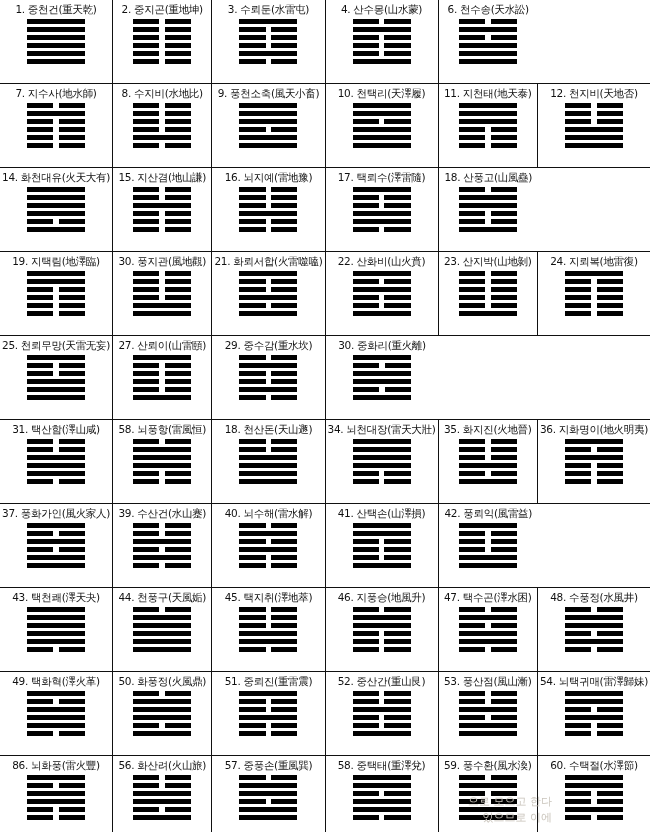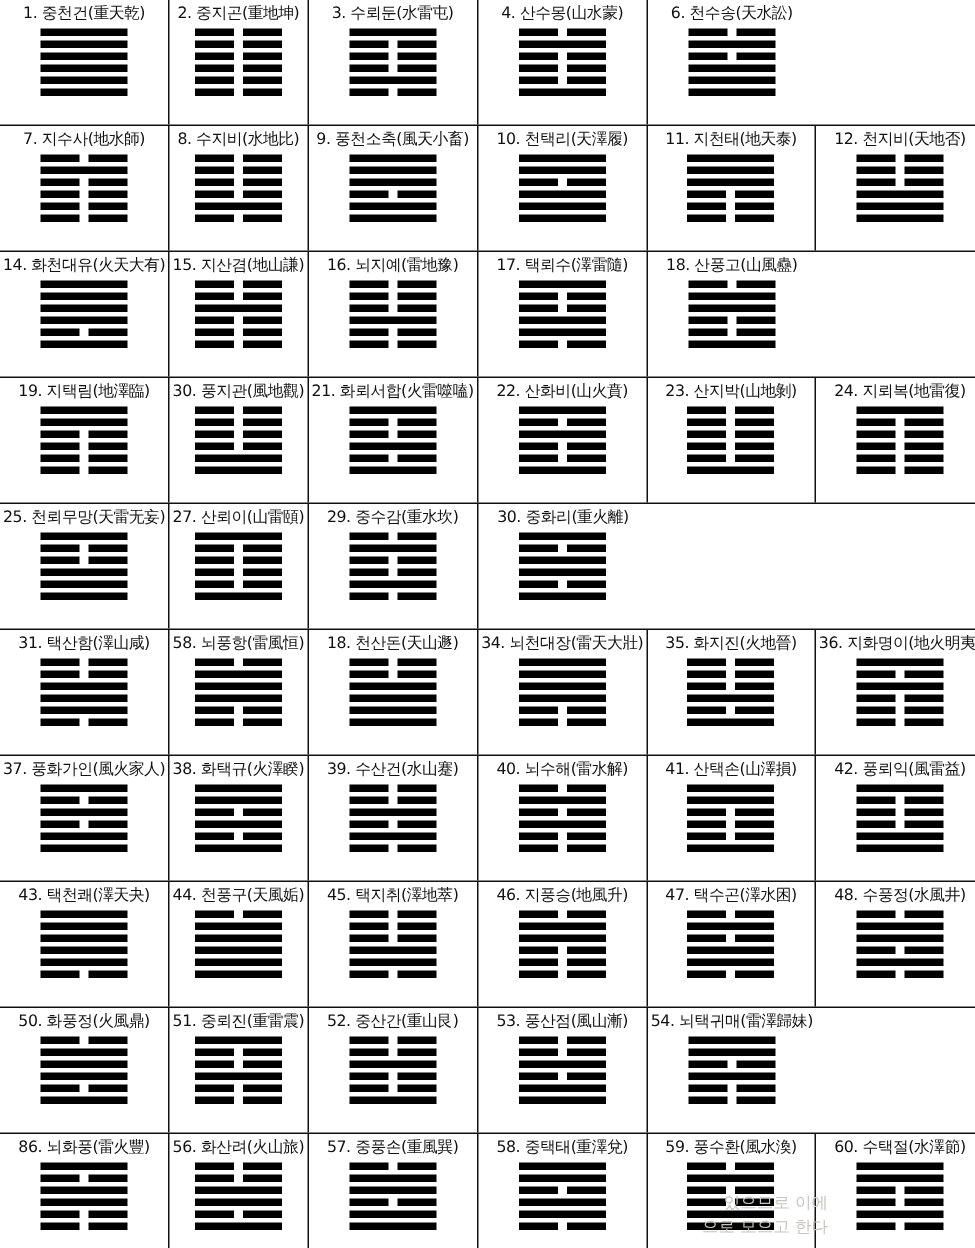--- a/index.html
+++ b/index.html
@@ -956,45 +956,20 @@
           </div>
           <div class="line yang">
             <div class="seg"></div>
           </div>
           <div class="line yang">
             <div class="seg"></div>
           </div>
         </div>
       </div>
       <div class="cell">
-        <div class="label"><span>38.</span> <span>화택규(火澤睽)</span></div>
-        <div class="hexagram">
-          <div class="line yang">
-            <div class="seg"></div>
-          </div>
-          <div class="line yang">
-            <div class="seg"></div>
-          </div>
-          <div class="line yin">
-            <div class="seg"></div>
-            <div class="seg"></div>
-          </div>
-          <div class="line yang">
-            <div class="seg"></div>
-          </div>
-          <div class="line yin">
-            <div class="seg"></div>
-            <div class="seg"></div>
-          </div>
-          <div class="line yang">
-            <div class="seg"></div>
-          </div>
-        </div>
-      </div>
-      <div class="cell">
         <div class="label"><span>39.</span> <span>수산건(水山蹇)</span></div>
         <div class="hexagram">
           <div class="line yin">
             <div class="seg"></div>
             <div class="seg"></div>
           </div>
           <div class="line yin">
             <div class="seg"></div>
             <div class="seg"></div>
           </div>
@@ -1243,20 +1218,45 @@
             <div class="seg"></div>
           </div>
           <div class="line yin">
             <div class="seg"></div>
             <div class="seg"></div>
           </div>
         </div>
       </div>
       <div class="rowsep"></div>
       <div class="cell">
+        <div class="label"><span>49.</span> <span>택화혁(澤火革)</span></div>
+        <div class="hexagram">
+          <div class="line yang">
+            <div class="seg"></div>
+          </div>
+          <div class="line yin">
+            <div class="seg"></div>
+            <div class="seg"></div>
+          </div>
+          <div class="line yang">
+            <div class="seg"></div>
+          </div>
+          <div class="line yang">
+            <div class="seg"></div>
+          </div>
+          <div class="line yang">
+            <div class="seg"></div>
+          </div>
+          <div class="line yin">
+            <div class="seg"></div>
+            <div class="seg"></div>
+          </div>
+        </div>
+      </div>
+      <div class="cell">
         <div class="label"><span>50.</span> <span>화풍정(火風鼎)</span></div>
         <div class="hexagram">
           <div class="line yin">
             <div class="seg"></div>
             <div class="seg"></div>
           </div>
           <div class="line yang">
             <div class="seg"></div>
           </div>
           <div class="line yang">
@@ -1530,16 +1530,16 @@
             <div class="seg"></div>
           </div>
           <div class="line yin">
             <div class="seg"></div>
             <div class="seg"></div>
           </div>
         </div>
       </div>
     </div>
   <div class="ghost">
+    <div>으로 모으고 한다</div>
     <div>있으므로 이에</div>
-    <div>으로 모으고 한다</div>
   </div>
 </div>
 
 </body></html>

